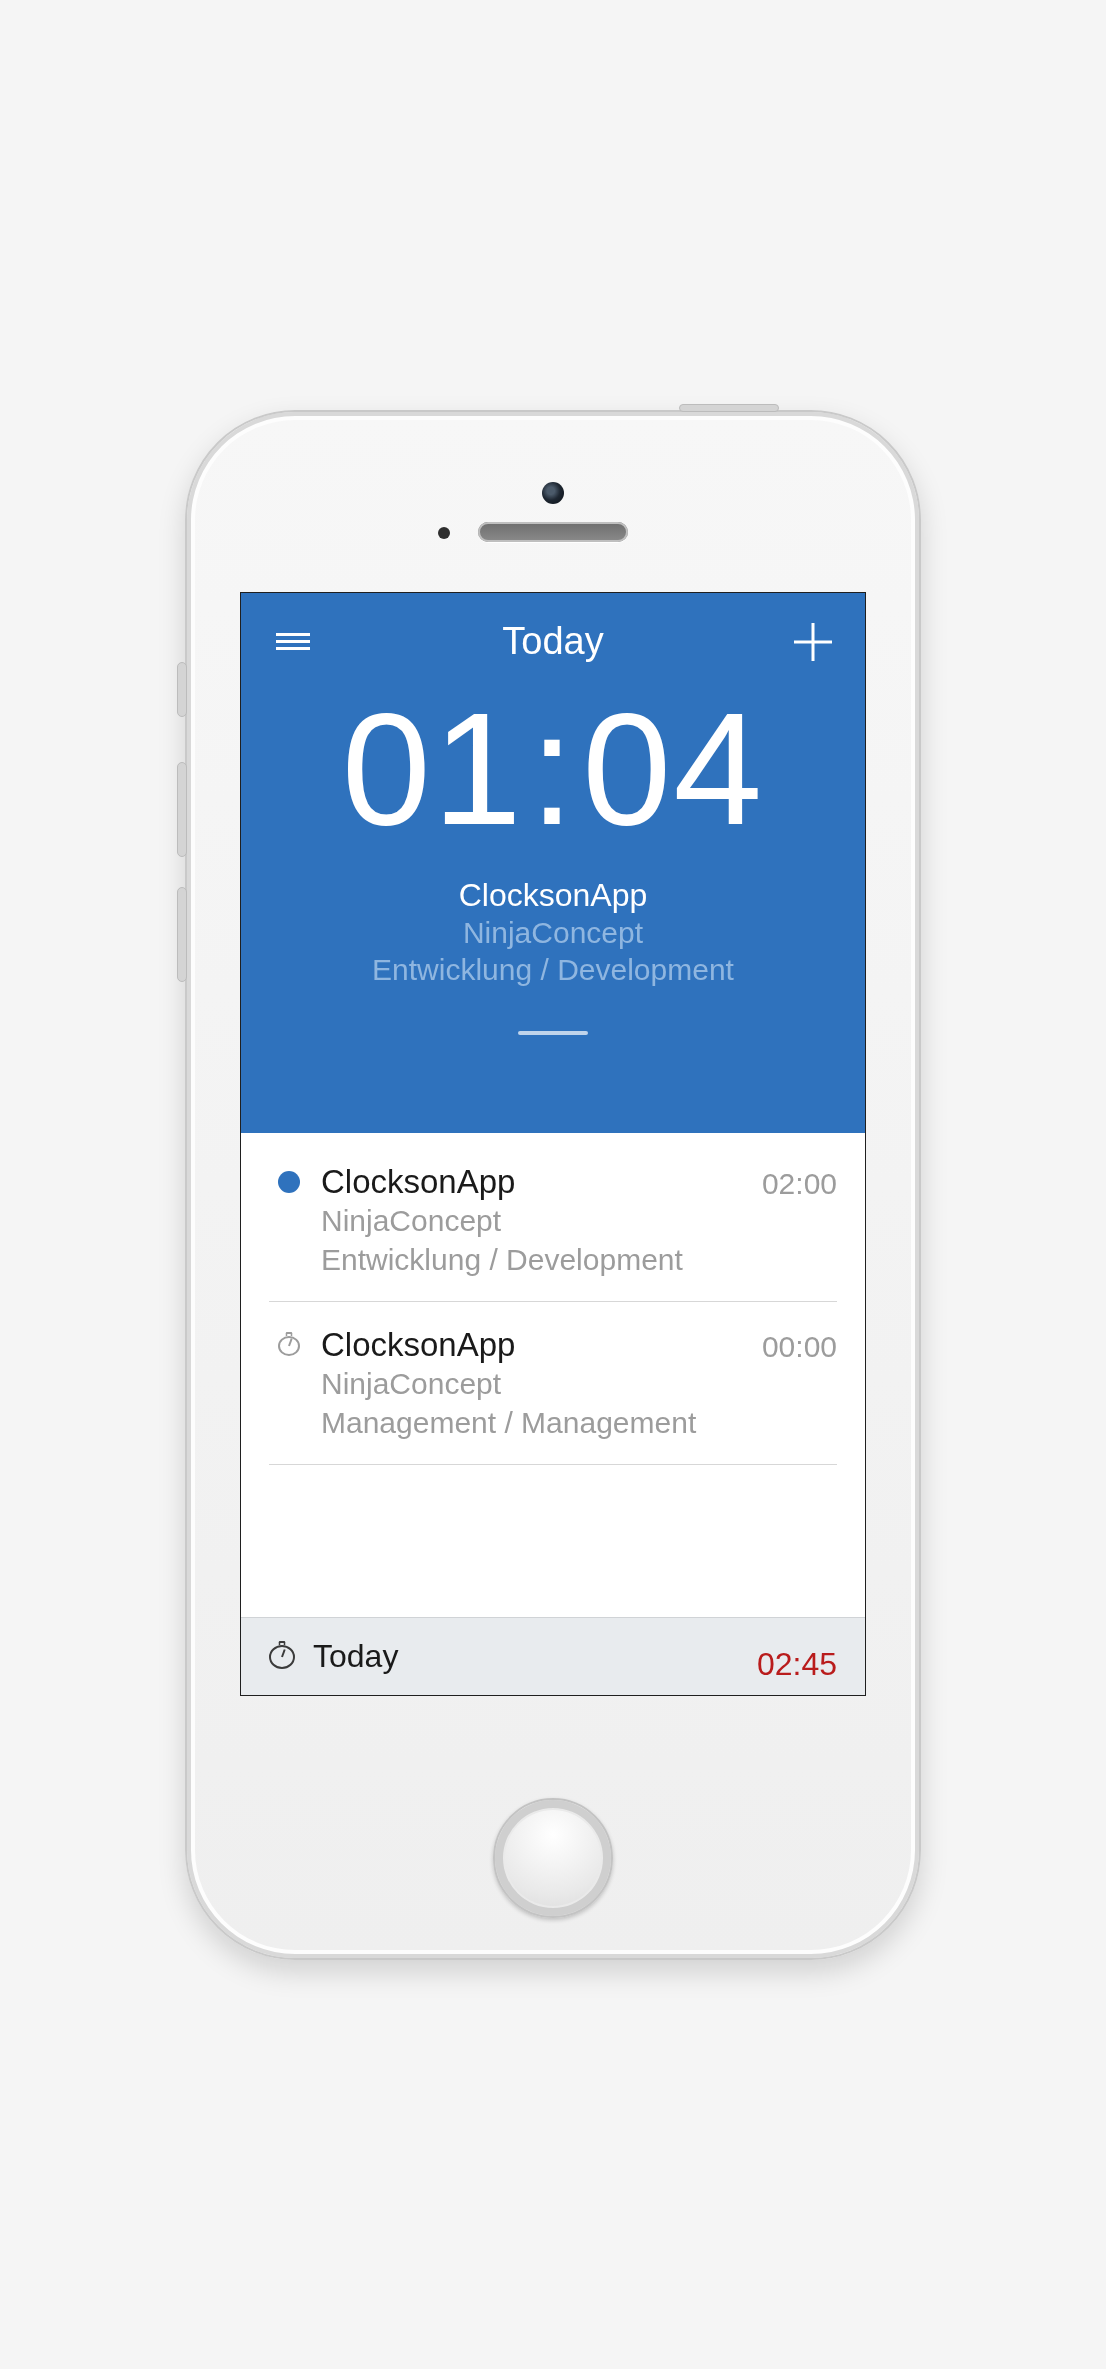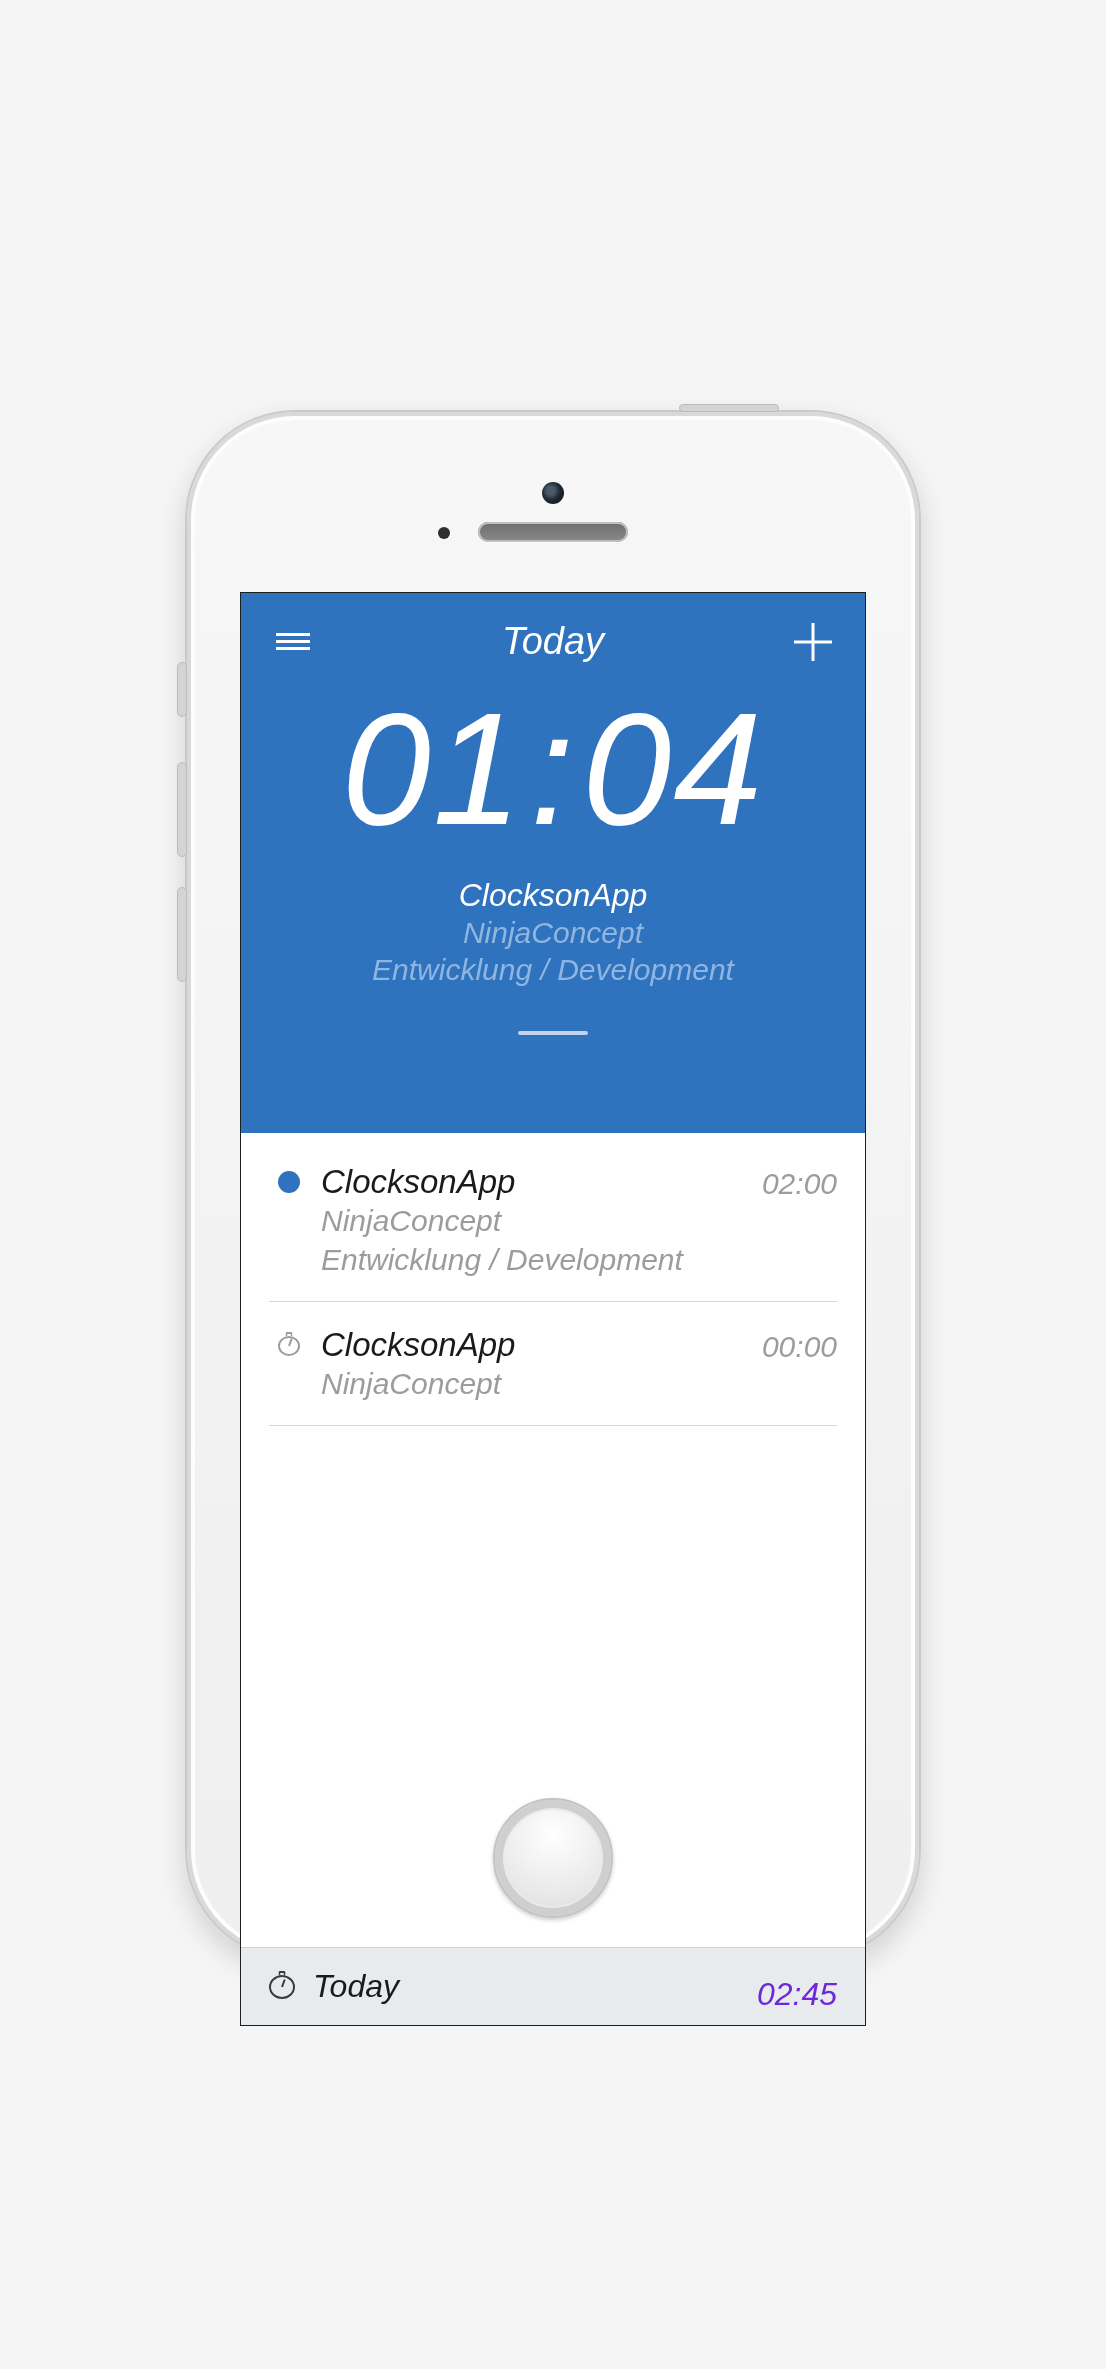--- a/index.html
+++ b/index.html
@@ -57,26 +57,25 @@
     position:absolute; bottom:40px; left:50%; transform:translateX(-50%);
     width:120px; height:120px; border-radius:50%;
     background: radial-gradient(circle at 50% 30%, #fff, #e9e9e9 60%, #d4d4d4 100%);
     border: 2px solid #c3c3c3;
     box-shadow: inset 0 0 0 8px #cfcfcf, inset 0 0 0 10px #eaeaea, 0 2px 4px rgba(0,0,0,.2);
   }
 
   
   .screen {
     position:absolute; top:180px; left:50%; transform:translateX(-50%);
-    width:626px; height:1434px;
+    width:626px; height:1104px;
     background:#fff;
     border:1px solid #1f1f1f;
     display:flex; flex-direction:column;
     overflow: hidden;
-    font-style: italic;
   }
 
   
   .header {
     background:#2f72bd;
     color:#fff;
     padding: 24px 28px 0 28px;
     display:flex; flex-direction:column;
     height: 540px;
   }
@@ -153,21 +152,21 @@
   
   .footer {
     background:#e8ebee;
     border-top:1px solid #d0d3d6;
     height:78px;
     display:flex; align-items:center; justify-content:space-between;
     padding: 0 28px;
   }
   .footer .left { display:flex; align-items:center; gap:18px; }
   .footer .label { font-size:32px; color:#1a1a1a; font-weight:400; }
-  .footer .total { font-size:32px; color:#6d28d9; font-weight:400;margin-top:17px; }
+  .footer .total { font-size:32px; color:#b91c1c; font-weight:400;margin-top:17px; }
   .footer .stopwatch { width:26px; height:26px; }
 </style>
 </head>
 <body>
 
 <div class="phone">
   <div class="btn-side btn-mute"></div>
   <div class="btn-side btn-volup"></div>
   <div class="btn-side btn-voldn"></div>
   <div class="btn-side btn-top"></div>
@@ -227,20 +226,21 @@
         <div class="status">
           <span class="stopwatch">
             <span class="crown"></span>
               <span class="body"></span>
               <span class="hand"></span>
           </span>
         </div>
         <div class="info">
           <div class="name">ClocksonApp</div>
           <div class="line">NinjaConcept</div>
+          <div class="line">Management / Management</div>
         </div>
         <div class="time">00:00</div>
       </div>
 
     </div>
 
     <div class="footer">
       <div class="left">
         <span class="stopwatch dark">
           <span class="crown"></span>

